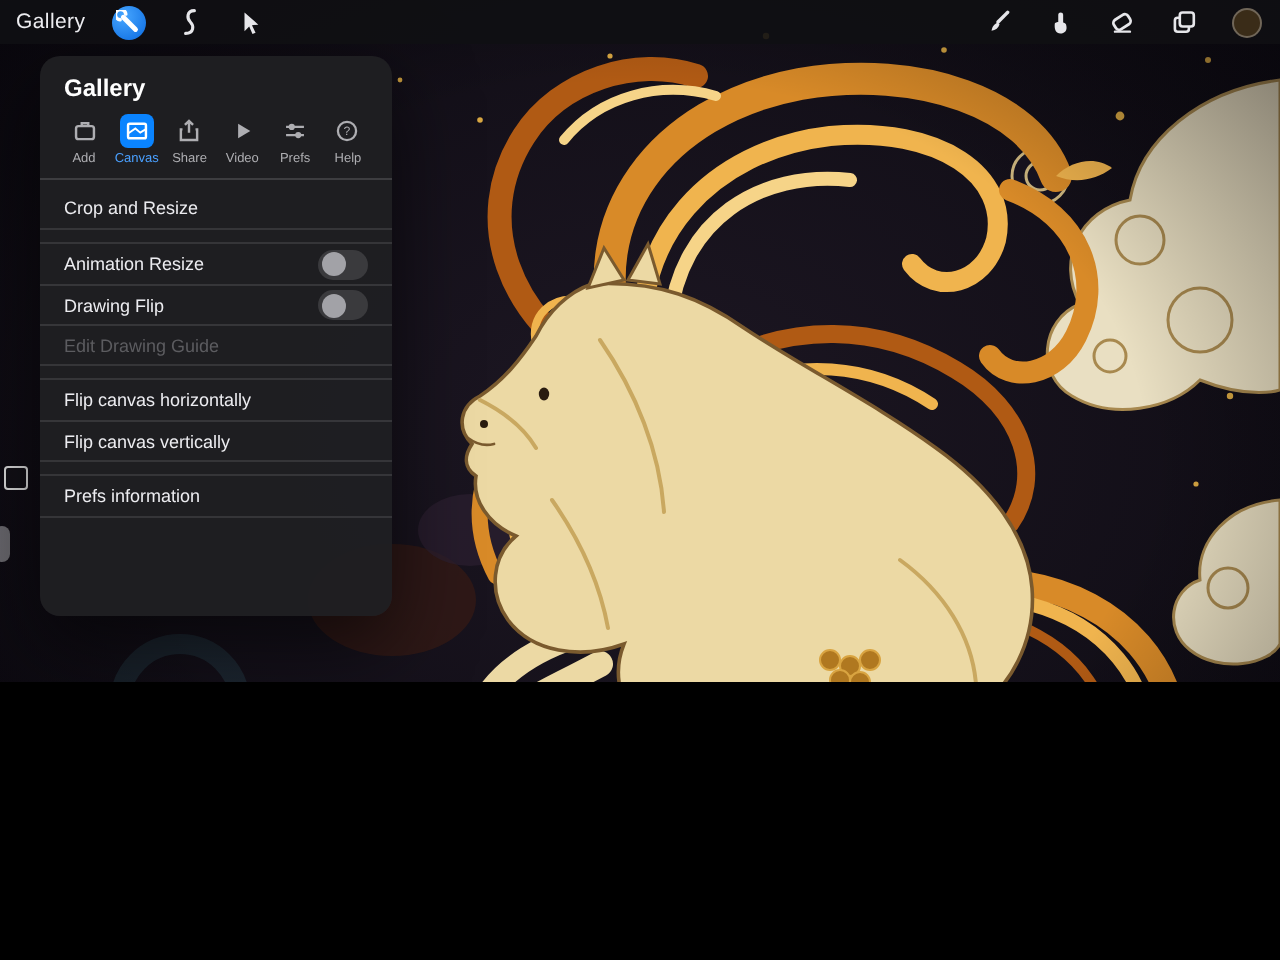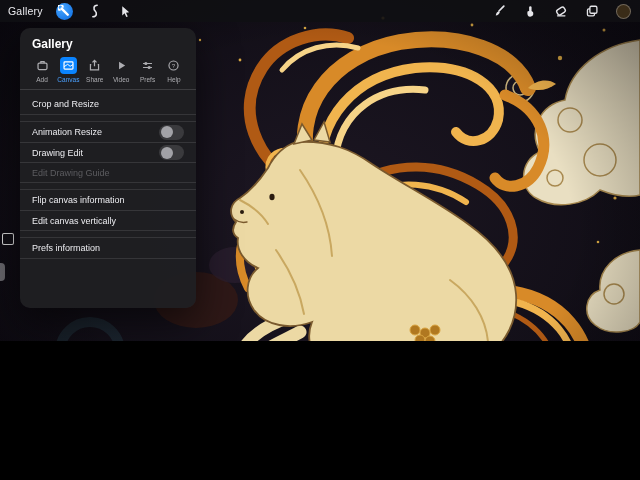--- a/index.html
+++ b/index.html
@@ -316,36 +316,36 @@
       </div>
 
       <div class="group">
         <div class="row">
           <span>Animation Resize</span>
           <span class="toggle">
               <span class="knob"></span>
             </span>
         </div>
         <div class="row">
-          <span>Drawing Edit</span>
+          <span>Drawing Flip</span>
           <span class="toggle">
               <span class="knob"></span>
             </span>
         </div>
         <div class="row disabled">
           <span>Edit Drawing Guide</span>
         </div>
       </div>
 
       <div class="group">
         <div class="row">
-          <span>Flip canvas information</span>
-        </div>
-        <div class="row">
-          <span>Edit canvas vertically</span>
+          <span>Flip canvas horizontally</span>
+        </div>
+        <div class="row">
+          <span>Flip canvas vertically</span>
         </div>
       </div>
 
       <div class="group">
         <div class="row">
           <span>Prefs information</span>
         </div>
       </div>
     </div>
   </div>

